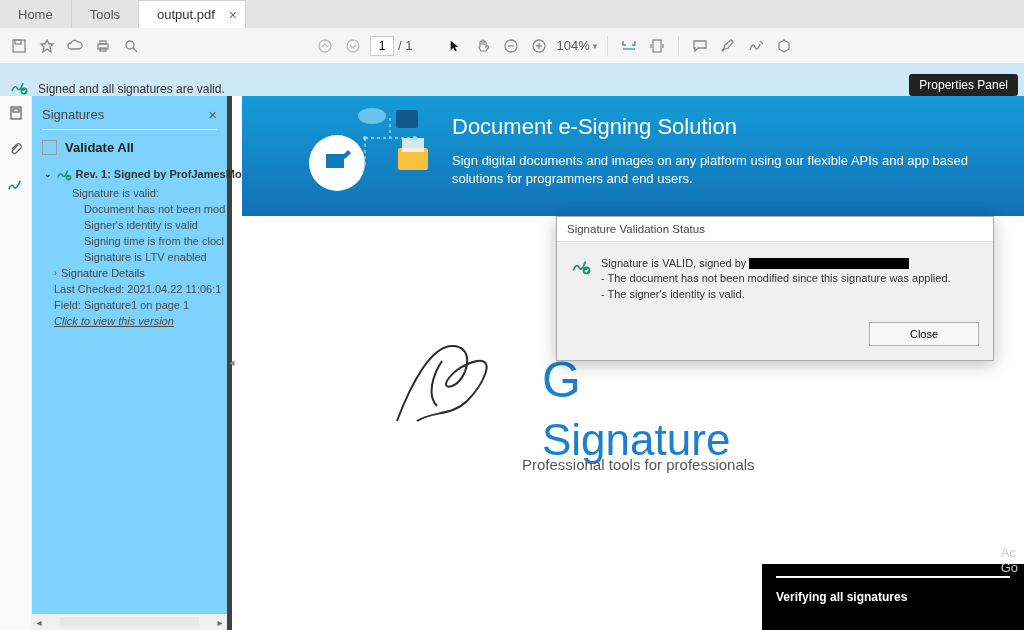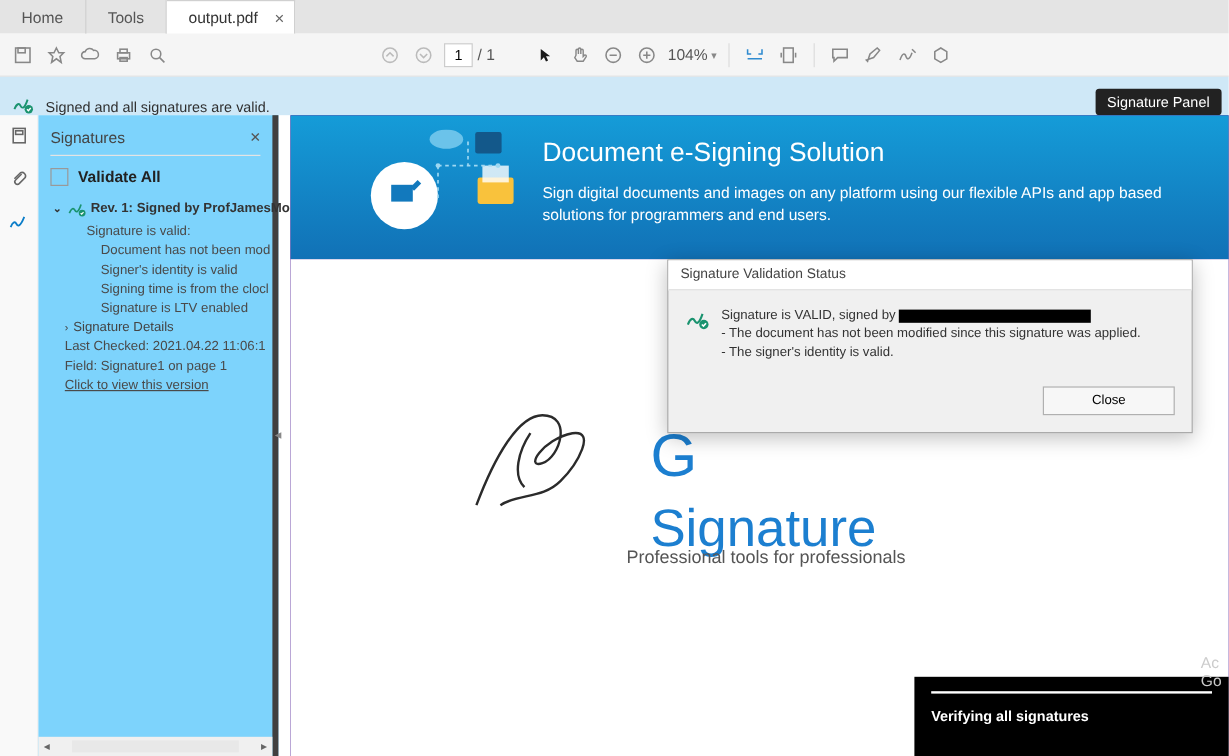--- a/index.html
+++ b/index.html
@@ -189,21 +189,21 @@
     </div>
 </div>
 
 <div class="sig-bar">
   <svg width="18" height="18" viewBox="0 0 18 18">
       <path d="M2 13c2-5 4-5 5-3s3 4 6-5" stroke="#1a936f" stroke-width="1.6" fill="none"></path>
       <circle cx="14" cy="13" r="3.5" fill="#1a936f"></circle>
       <polyline points="12.5,13 13.7,14.2 15.6,12" stroke="#fff" stroke-width="1.2" fill="none"></polyline>
     </svg>
   <span>Signed and all signatures are valid.</span>
-  <div class="sig-panel-chip">Signature Panel</div>
+  <div class="sig-panel-chip">Properties Panel</div>
 </div>
 
 <div class="body-row">
   <div class="rail">
     <div class="rail-icon">
         <svg width="16" height="16" viewBox="0 0 16 16" fill="none" stroke="#666" stroke-width="1.3">
           <rect x="3" y="2" width="10" height="12"></rect>
           <rect x="5" y="4" width="6" height="3"></rect>
         </svg>
       </div>
@@ -243,21 +243,21 @@
       <div class="sb-line sm">Document has not been mod</div>
       <div class="sb-line sm">Signer's identity is valid</div>
       <div class="sb-line sm">Signing time is from the clocl</div>
       <div class="sb-line sm">Signature is LTV enabled</div>
       <div class="sb-details">
         <span style="font-size:9px;">›</span>
         <span>Signature Details</span>
       </div>
       <div class="sb-line" style="padding-left:10px;">Last Checked: 2021.04.22 11:06:1</div>
       <div class="sb-line" style="padding-left:10px;">Field: Signature1 on page 1</div>
-      <div class="sb-line sb-link" style="padding-left:10px;">Click to view this version</div>
+      <div class="sb-line sb-link" style="padding-left:10px;font-style:italic;">Click to view this version</div>
     </div>
     <div class="sb-scroll">
       <div class="arrow">◂</div>
       <div class="track"></div>
       <div class="arrow">▸</div>
     </div>
   </div>
 
   <div class="collapse-handle"></div>
 

